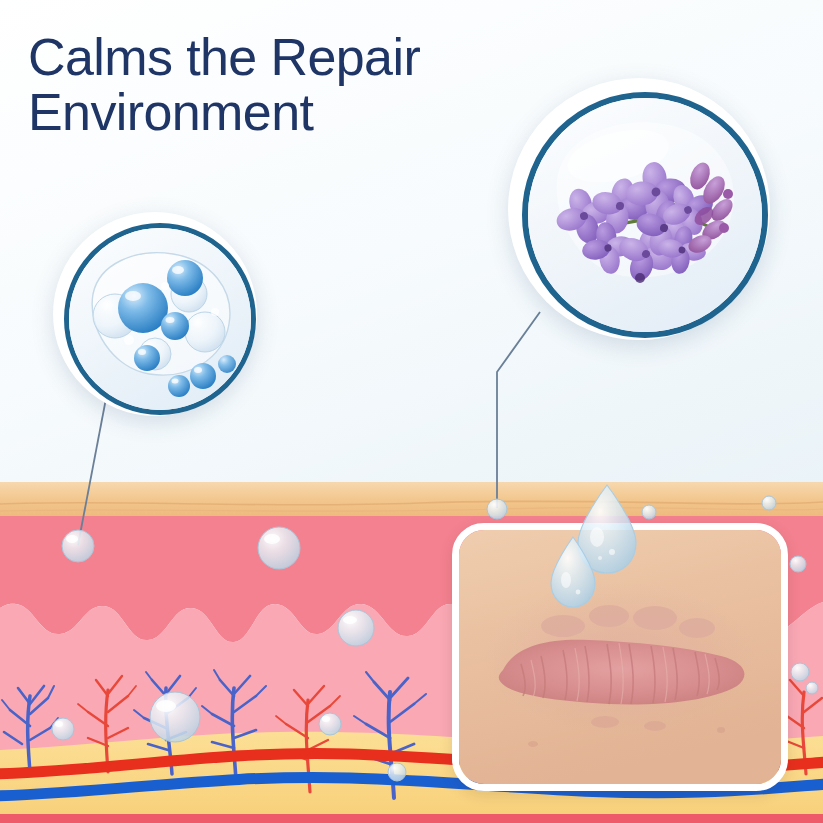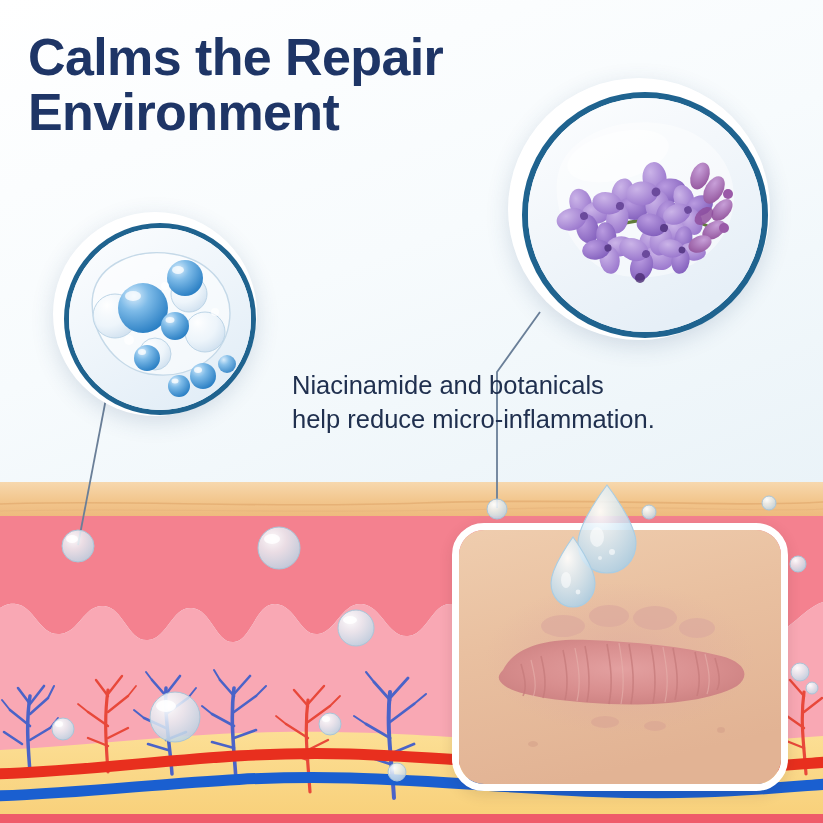--- a/index.html
+++ b/index.html
@@ -18,21 +18,21 @@
   }
 
   
   .headline {
     position: absolute;
     left: 28px;
     top: 30px;
     width: 540px;
     font-size: 52px;
     line-height: 1.06;
-    font-weight: 700;
+    font-weight: 400;
     letter-spacing: -0.6px;
     color: #1e3566;
     z-index: 40;
     white-space: pre-line;
   }
 
   
   .caption {
     position: absolute;
     left: 292px;
@@ -352,22 +352,20 @@
         <path d="M573,537 C573,537 595,567 595,583 C595,597 585,607 573,607 C561,607 551,597 551,583 C551,567 573,537 573,537 Z" fill="url(#dropG)" stroke="#a9cde4" stroke-width="1.1"></path>
         <ellipse cx="566" cy="580" rx="5" ry="8" fill="#ffffff" opacity="0.55"></ellipse>
         <circle cx="578" cy="592" r="2.4" fill="#ffffff" opacity="0.6"></circle>
       </g>
     </g>
   </svg>
 
   <div class="headline">Calms the Repair
 Environment</div>
 
-  <div class="caption">Niacinamide and botanicals
-help reduce micro-inflammation.</div>
 
   <div id="circle-serum" class="circle-badge">
     <div class="ring">
       <svg class="ring-inner" width="182" height="182" viewBox="0 0 182 182" xmlns="http://www.w3.org/2000/svg">
         <defs>
           <linearGradient id="serumBg" x1="0" y1="0" x2="0.6" y2="1">
             <stop offset="0%" stop-color="#fdfeff"></stop>
             <stop offset="50%" stop-color="#f0f6fb"></stop>
             <stop offset="100%" stop-color="#e3eef7"></stop>
           </linearGradient>

